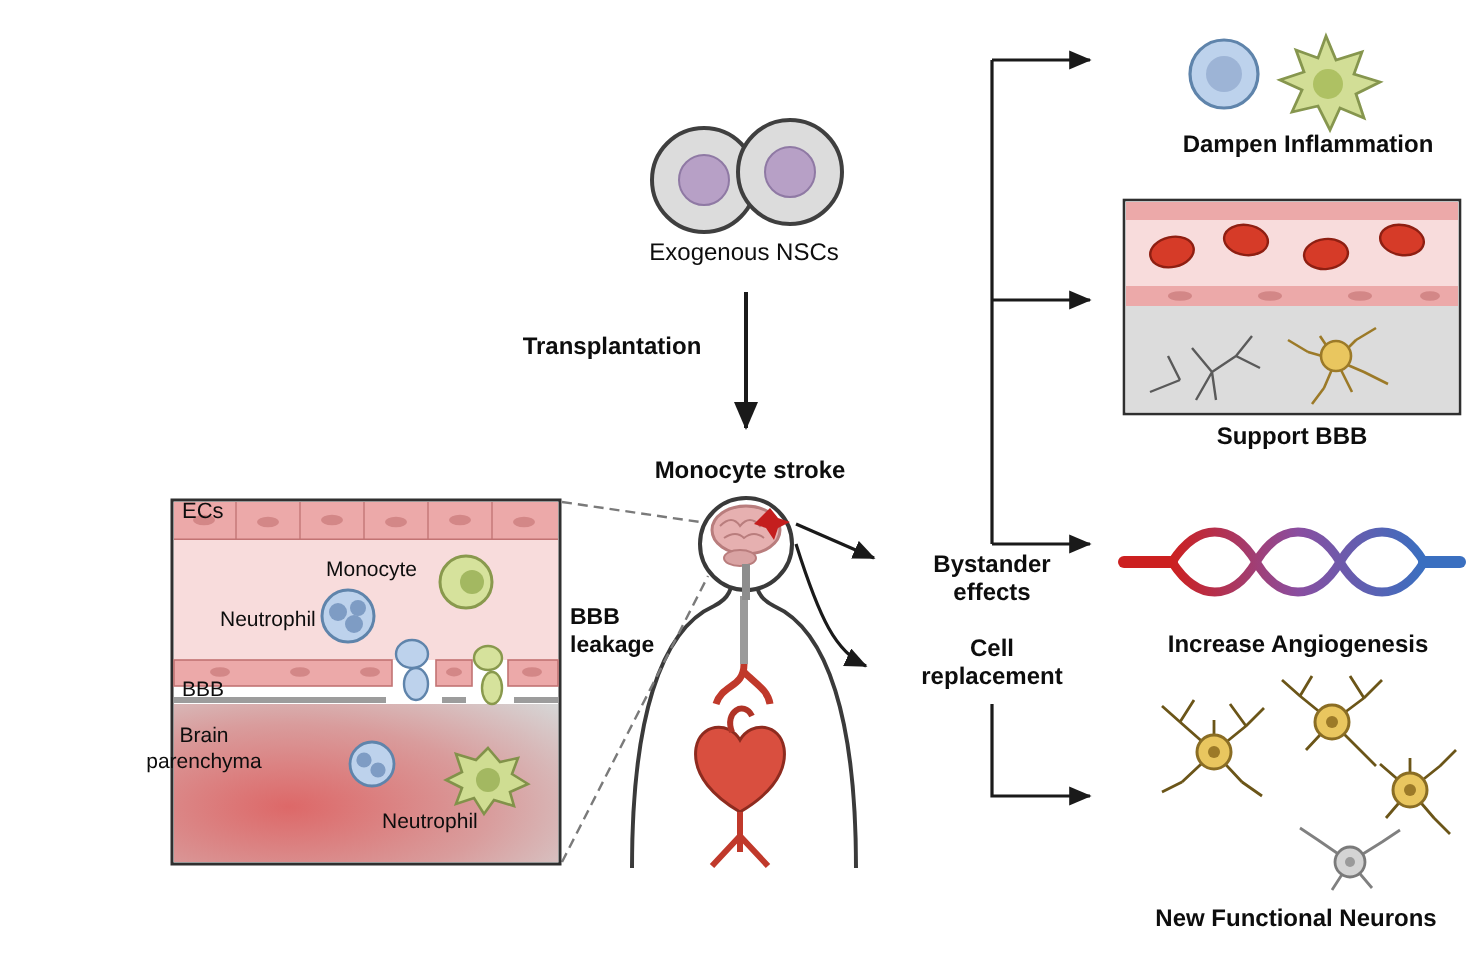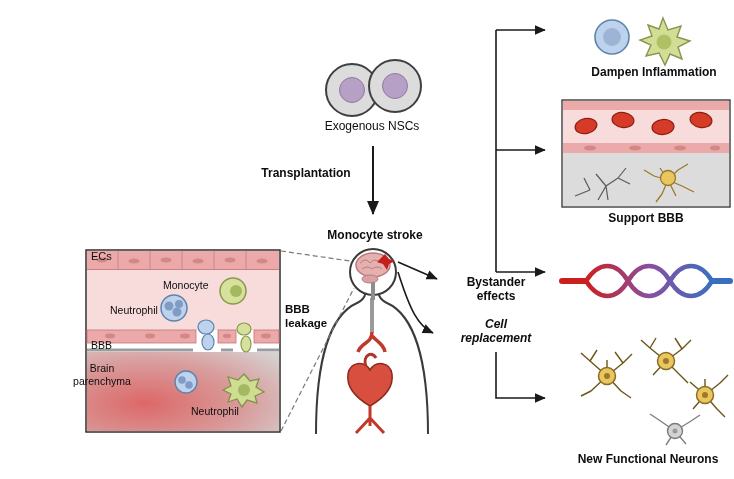--- a/index.html
+++ b/index.html
@@ -21,21 +21,21 @@
   #lbl-ecs        { left:91px;  top:250px; font-size:11px; }
   #lbl-lumen      { left:86px;  top:269px; width:46px; font-size:10px; line-height:11.5px; }
   #lbl-neutrophil { left:110px; top:304px; font-size:10.5px; }
   #lbl-monocyte   { left:163px; top:279px; font-size:10.5px; }
   #lbl-bbb        { left:91px;  top:339px; font-size:10.5px; }
   #lbl-parenchyma { left:69px;  top:362px; width:66px; font-size:10.5px; line-height:13px; }
   #lbl-macrophage { left:191px; top:405px; font-size:10.5px; }
   #lbl-leakage    { left:285px; top:302px; font-size:11.5px; line-height:14px; }
 
   #lbl-bystander   { left:450px; top:275px; width:92px; font-size:12px; line-height:14px; }
-  #lbl-replacement { left:450px; top:317px; width:92px; font-size:12px; line-height:14px;font-style:italic; }
+  #lbl-replacement { left:450px; top:317px; width:92px; font-size:12px; line-height:14px; }
 
   #lbl-out0 { left:574px; top:65px;  width:160px; font-size:12px; }
   #lbl-out1 { left:576px; top:211px; width:140px; font-size:12px; }
   #lbl-out2 { left:566px; top:315px; width:166px; font-size:12px; }
   #lbl-out3 { left:560px; top:452px; width:176px; font-size:12px; }
 </style>
 </head>
 <body>
 
 <div class="figure">
@@ -219,15 +219,16 @@
   <div class="lbl b pre" id="lbl-leakage">BBB
 leakage</div>
 
   <div class="lbl c b pre" id="lbl-bystander">Bystander
 effects</div>
   <div class="lbl c b pre" id="lbl-replacement">Cell
 replacement</div>
 
   <div class="lbl c b" id="lbl-out0">Dampen Inflammation</div>
   <div class="lbl c b" id="lbl-out1">Support BBB</div>
+  <div class="lbl c b" id="lbl-out2">Increase Angiogenesis</div>
   <div class="lbl c b" id="lbl-out3">New Functional Neurons</div>
 
 </div>
 
 </body></html>

